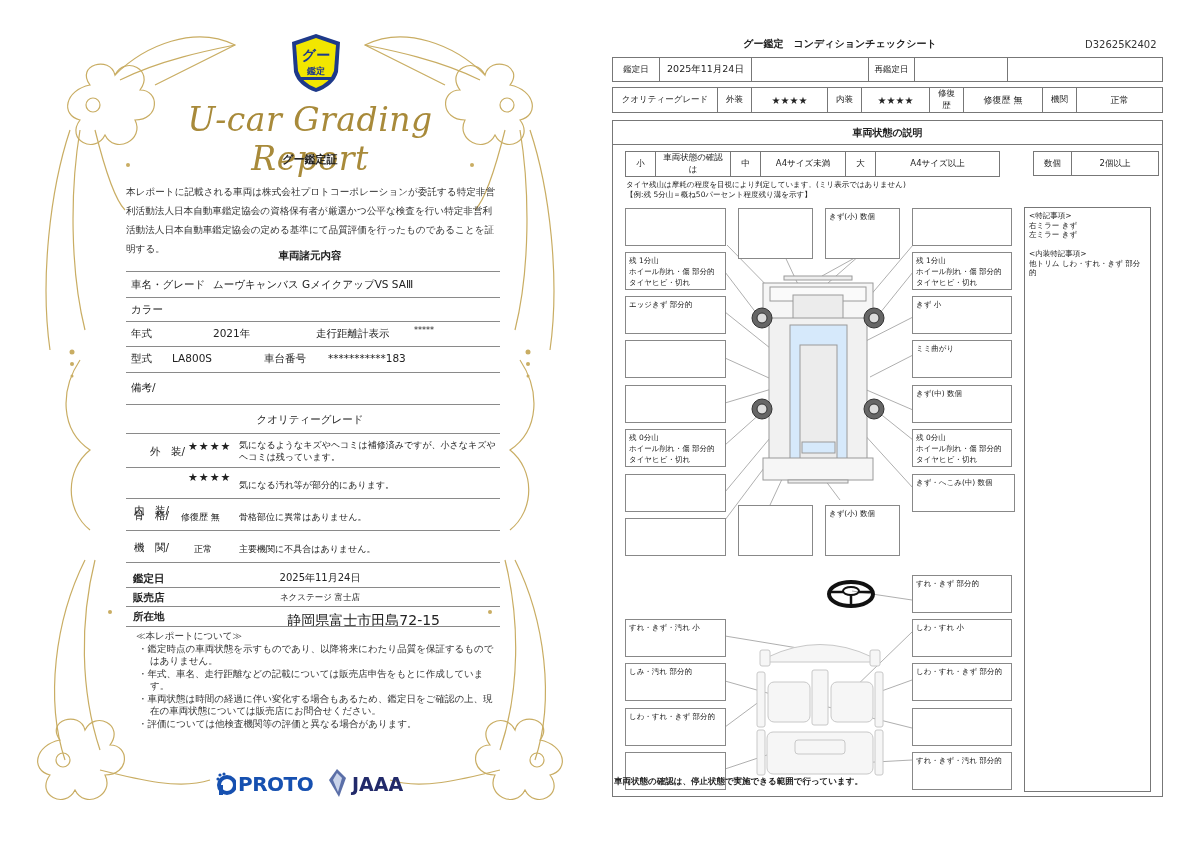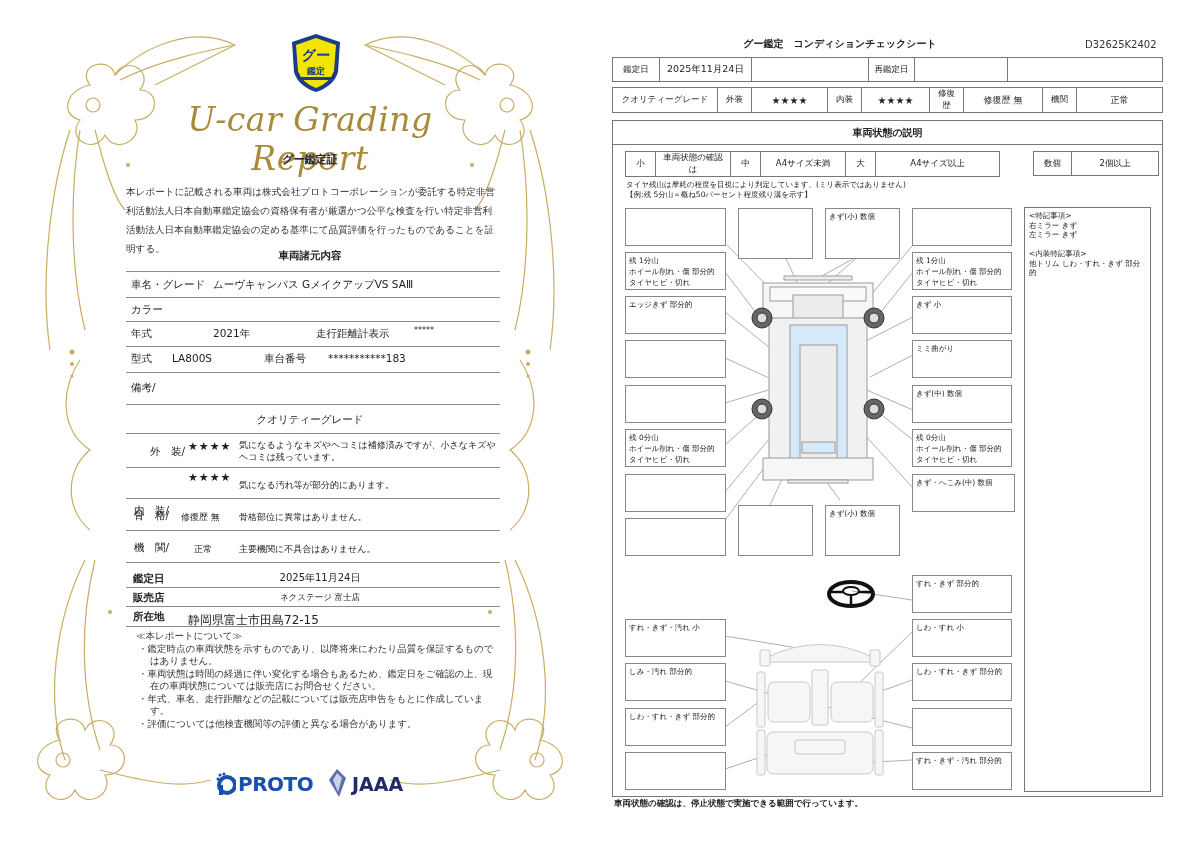--- a/index.html
+++ b/index.html
@@ -29,21 +29,21 @@
   #right { position: absolute; left: 600px; top: 0; width: 600px; height: 848px; }
   .r-title { position: absolute; left: 120px; top: 37px; width: 240px; text-align: center; font-size: 10px; font-weight: bold; }
   .r-id { position: absolute; left: 485px; top: 39px; font-size: 10px; color: #333; }
   table.grid { position: absolute; border-collapse: collapse; font-size: 9.5px; }
   table.grid td { border: 1.5px solid #777; text-align: center; height: 24px; padding: 0 4px; }
   .panel { position: absolute; left: 12px; top: 120px; width: 551px; height: 677px; border: 1.5px solid #777; }
   .panel-head { position: absolute; left: 0; top: 0; width: 100%; height: 24px; border-bottom: 1.5px solid #777; text-align: center; line-height: 24px; font-size: 10px; font-weight: bold; }
   .tire-note { position: absolute; left: 26px; top: 180px; font-size: 7.5px; line-height: 10px; color: #222; }
   .cbox { position: absolute; border: 1.2px solid #888; background: #fff; font-size: 7.5px; line-height: 11px; padding: 2px 3px; color: #222; white-space: pre-line; }
   .special { position: absolute; left: 1024px; top: 207px; width: 127px; height: 585px; border: 1.5px solid #777; font-size: 7.5px; line-height: 9.5px; padding: 3px 4px; white-space: pre-line; }
-  .footnote { position: absolute; left: 614px; top: 798px; font-size: 8.5px; color: #222; font-weight: bold; }
+  .footnote { position: absolute; left: 614px; top: 776px; font-size: 8.5px; color: #222; font-weight: bold; }
 </style>
 </head>
 <body>
 
 <div id="left">
 
   <svg class="frame-svg" width="600" height="848" viewBox="0 0 600 848">
     <g fill="none" stroke="#c9ad63" stroke-width="1.2">
 
       <path d="M90 85 c-15 -20 20 -30 25 -10 c10 -20 40 -5 25 15 c20 0 20 30 -5 30 c10 20 -20 35 -30 15 c-10 20 -40 5 -25 -15 c-20 -5 -15 -30 10 -35 z"></path>
@@ -155,28 +155,28 @@
   <div class="hr" style="top:562px;"></div>
   <div class="lbl lbl-b" style="left:133px;top:572px;">鑑定日</div>
   <div class="val" style="left:200px;top:571px;width:240px;text-align:center;font-size:10px;">2025年11月24日</div>
 
   <div class="hr" style="top:587px;"></div>
   <div class="lbl lbl-b" style="left:133px;top:591px;">販売店</div>
   <div class="val" style="left:200px;top:592px;width:240px;text-align:center;font-size:8.5px;">ネクステージ 富士店</div>
 
   <div class="hr" style="top:606px;"></div>
   <div class="lbl lbl-b" style="left:133px;top:610px;">所在地</div>
-  <div class="val" style="left:188px;top:612px;width:240px;text-align:left;font-size:12px;">静岡県富士市田島72-15</div>
+  <div class="val" style="left:200px;top:612px;width:240px;text-align:right;font-size:14px;">静岡県富士市田島72-15</div>
   <div class="hr" style="top:626px;"></div>
 
   <div class="notes">
     <div>≪本レポートについて≫</div>
     <div class="item">・鑑定時点の車両状態を示すものであり、以降将来にわたり品質を保証するものではありません。</div>
+    <div class="item">・年式、車名、走行距離などの記載については販売店申告をもとに作成しています。</div>
     <div class="item">・車両状態は時間の経過に伴い変化する場合もあるため、鑑定日をご確認の上、現在の車両状態については販売店にお問合せください。</div>
-    <div class="item">・年式、車名、走行距離などの記載については販売店申告をもとに作成しています。</div>
     <div class="item">・評価については他検査機関等の評価と異なる場合があります。</div>
   </div>
 
   <svg class="abs" style="left:216px;top:772px;" width="20" height="24" viewBox="0 0 20 24">
     <circle cx="4" cy="3" r="1.6" fill="#1650b0"></circle>
       <circle cx="8" cy="2" r="1.6" fill="#1650b0"></circle>
       <circle cx="2" cy="7" r="1.6" fill="#1650b0"></circle>
     <circle cx="11" cy="13" r="8" fill="none" stroke="#1650b0" stroke-width="4"></circle>
     <rect x="3" y="13" width="4" height="10" fill="#1650b0"></rect>
   </svg>

